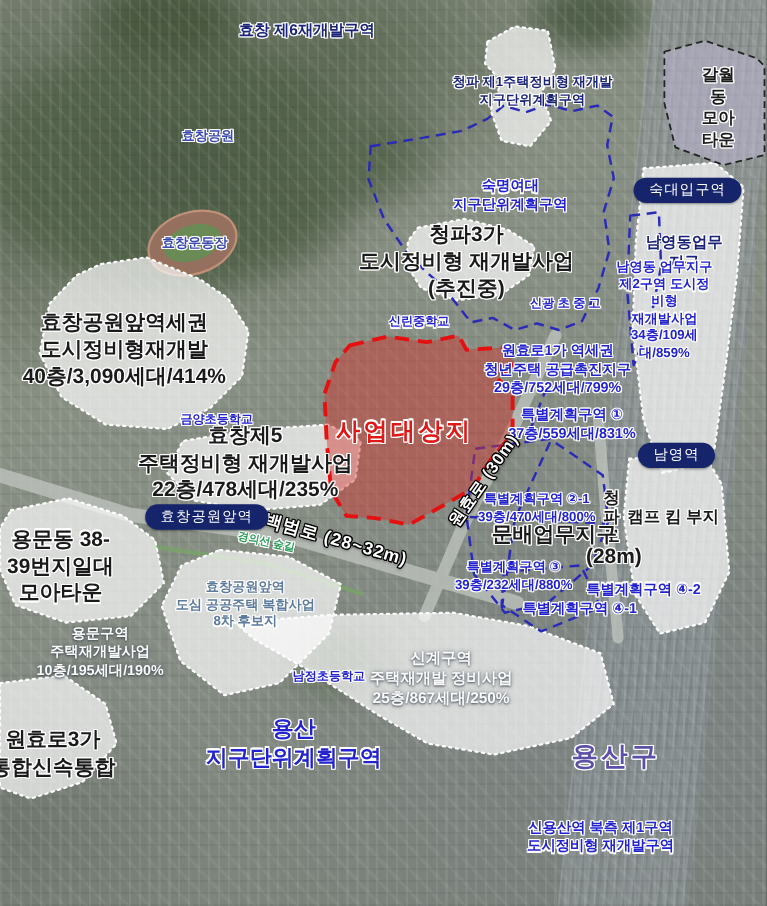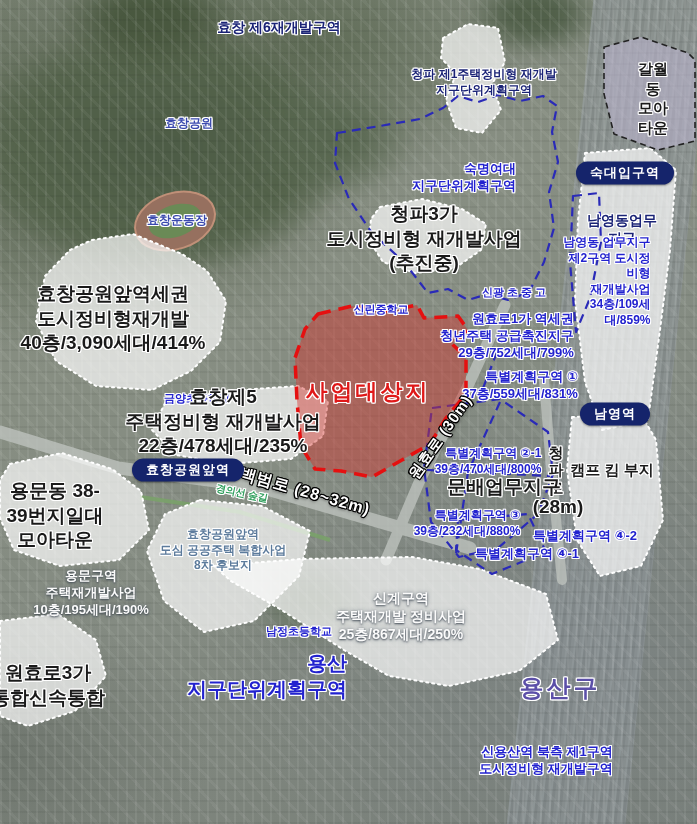--- a/index.html
+++ b/index.html
@@ -32,42 +32,42 @@
       repeating-linear-gradient(47deg, rgba(255,255,255,.05) 0 3px, transparent 3px 14px);
   }
   svg.overlay{position:absolute;inset:0;}
   .lbl{
     position:absolute;transform:translate(-50%,-50%) rotate(var(--rot,0deg));
     white-space:pre-line;text-align:center;font-weight:bold;line-height:1.3;
     text-shadow:-1px -1px 0 #fff,0 -1px 0 #fff,1px -1px 0 #fff,-1px 0 0 #fff,
                  1px 0 0 #fff,-1px 1px 0 #fff,0 1px 0 #fff,1px 1px 0 #fff;
   }
   .t-navy{color:#1a2376;font-size:14px;}
-  .t-blue{color:#2222cf;font-size:13px;text-align:right;}
+  .t-blue{color:#2222cf;font-size:13px;}
   .t-blue2{color:#3a49ae;font-size:12px;}
   .t-black{color:#1a1a1a;font-size:19px;}
   .t-grayblue{color:#5c7b9c;font-size:12px;}
   .t-green{color:#2e9e5b;font-size:10px;}
   .t-purple{color:#5b4fa8;font-size:24px;letter-spacing:3px;}
   .t-red{color:#e01818;font-size:22px;letter-spacing:3px;}
   .t-white{
     color:#fbfbfb;font-size:13px;
     text-shadow:0 1px 2px rgba(55,65,75,.85),0 0 4px rgba(70,80,95,.6);
     text-align:center;
   }
   .t-road{
     color:#ffffff;font-size:15px;letter-spacing:1px;
     text-shadow:-1px -1px 0 #000,0 -1px 0 #000,1px -1px 0 #000,-1px 0 0 #000,
                  1px 0 0 #000,-1px 1px 0 #000,0 1px 0 #000,1px 1px 0 #000,0 2px 3px rgba(0,0,0,.5);
   }
-  .fs11{font-size:11px;margin-top:16px;} .fs12{font-size:12px;}
+  .fs11{font-size:11px;} .fs12{font-size:12px;}
   .fs15{font-size:15px;} .fs16{font-size:16px;} .fs20{font-size:20px;}
   .badge{
     position:absolute;transform:translate(-50%,-50%);
-    background:#15246b;color:#fff;font-weight:bold;font-size:13px;
+    background:#15246b;color:#fff;font-weight:normal;font-size:13px;
     padding:2px 14px 3px;border-radius:14px;white-space:nowrap;
     box-shadow:0 1px 2px rgba(0,0,0,.4);letter-spacing:1px;
   }
 </style>
 </head>
 <body>
 
 <div class="map">
 
   <div class="layer">

